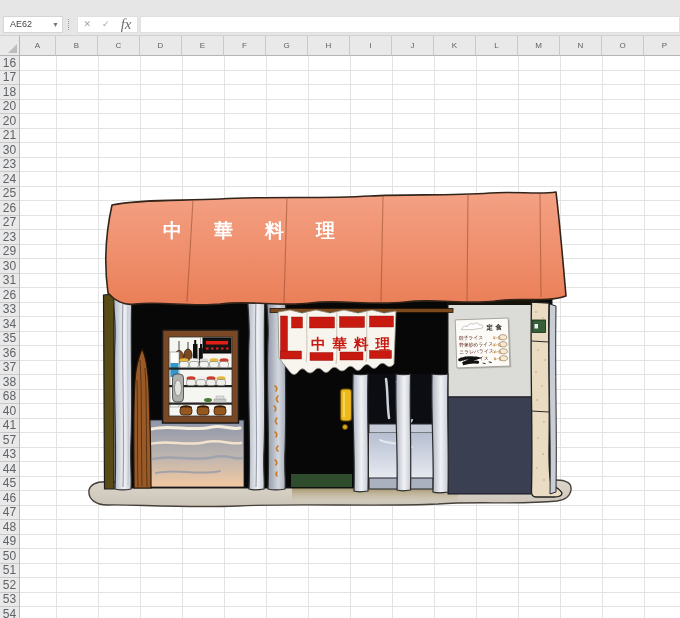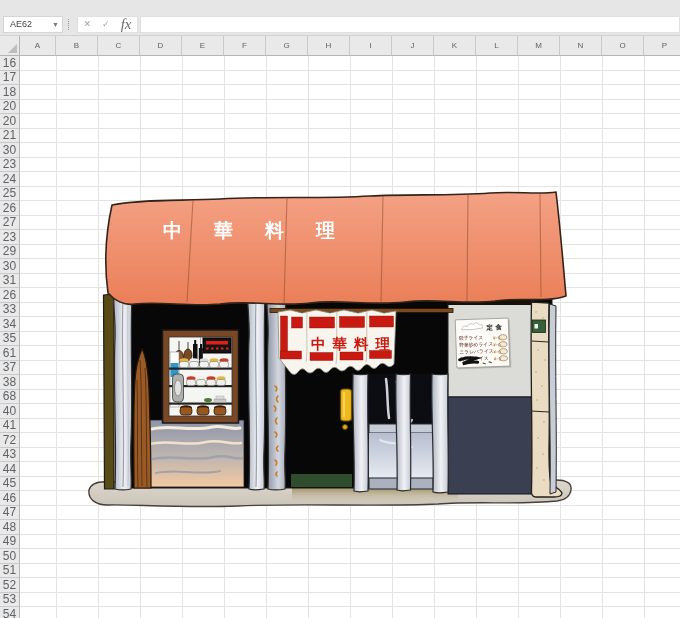--- a/index.html
+++ b/index.html
@@ -102,27 +102,27 @@
         <div class="rowhead">26</div>
         <div class="rowhead">27</div>
         <div class="rowhead">23</div>
         <div class="rowhead">29</div>
         <div class="rowhead">30</div>
         <div class="rowhead">31</div>
         <div class="rowhead">26</div>
         <div class="rowhead">33</div>
         <div class="rowhead">34</div>
         <div class="rowhead">35</div>
-        <div class="rowhead">61</div>
+        <div class="rowhead">36</div>
         <div class="rowhead">37</div>
         <div class="rowhead">38</div>
         <div class="rowhead">68</div>
         <div class="rowhead">40</div>
         <div class="rowhead">41</div>
-        <div class="rowhead">72</div>
+        <div class="rowhead">57</div>
         <div class="rowhead">43</div>
         <div class="rowhead">44</div>
         <div class="rowhead">45</div>
         <div class="rowhead">46</div>
         <div class="rowhead">47</div>
         <div class="rowhead">48</div>
         <div class="rowhead">49</div>
         <div class="rowhead">50</div>
         <div class="rowhead">51</div>
         <div class="rowhead">52</div>

